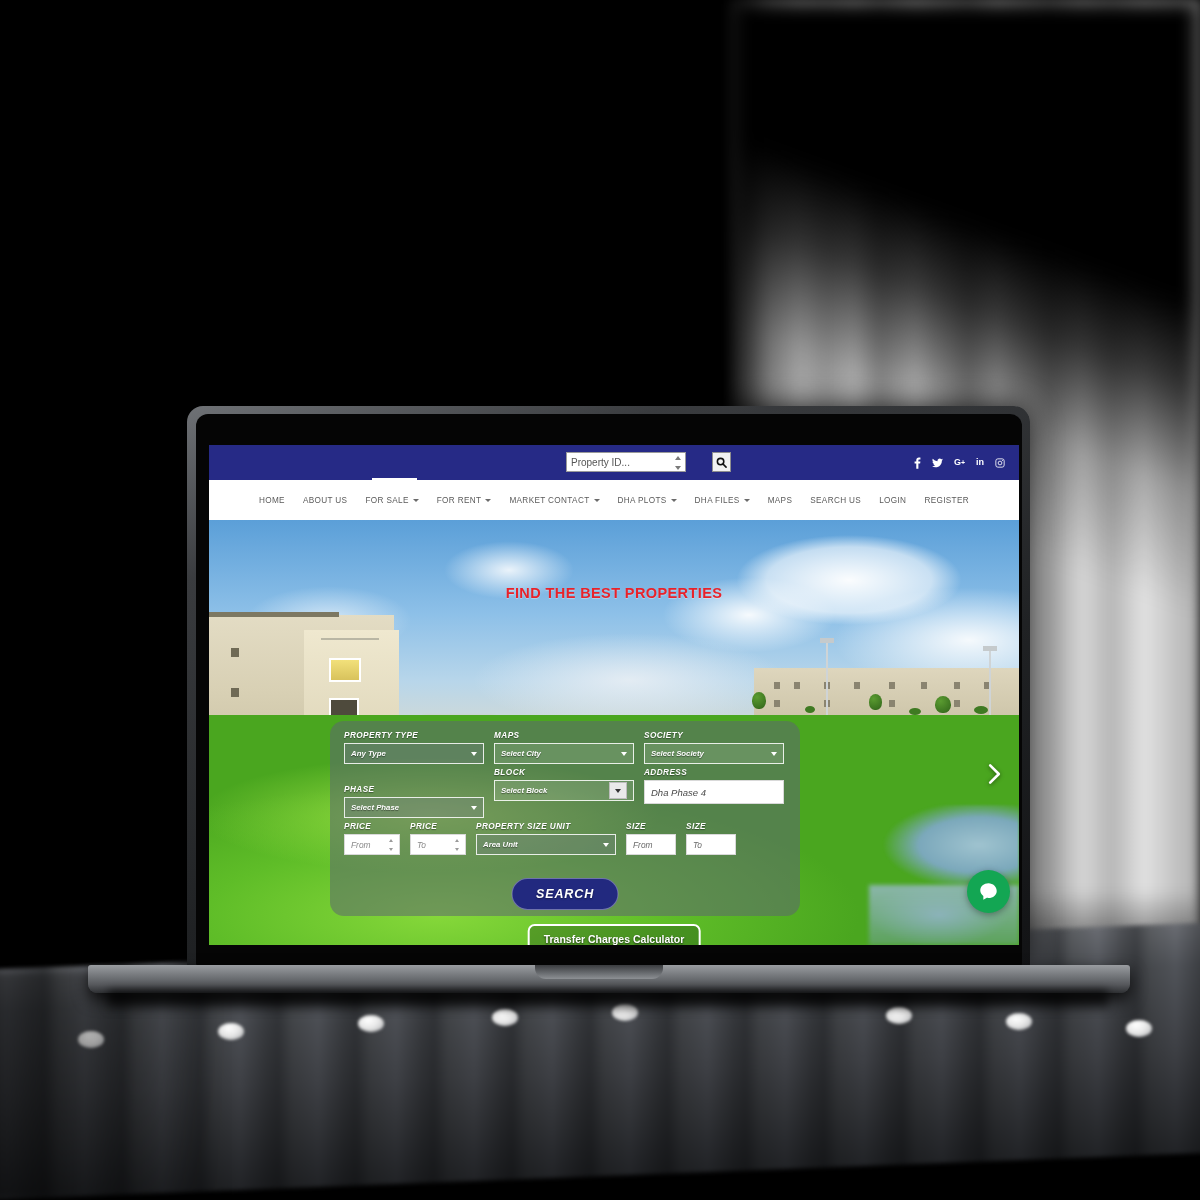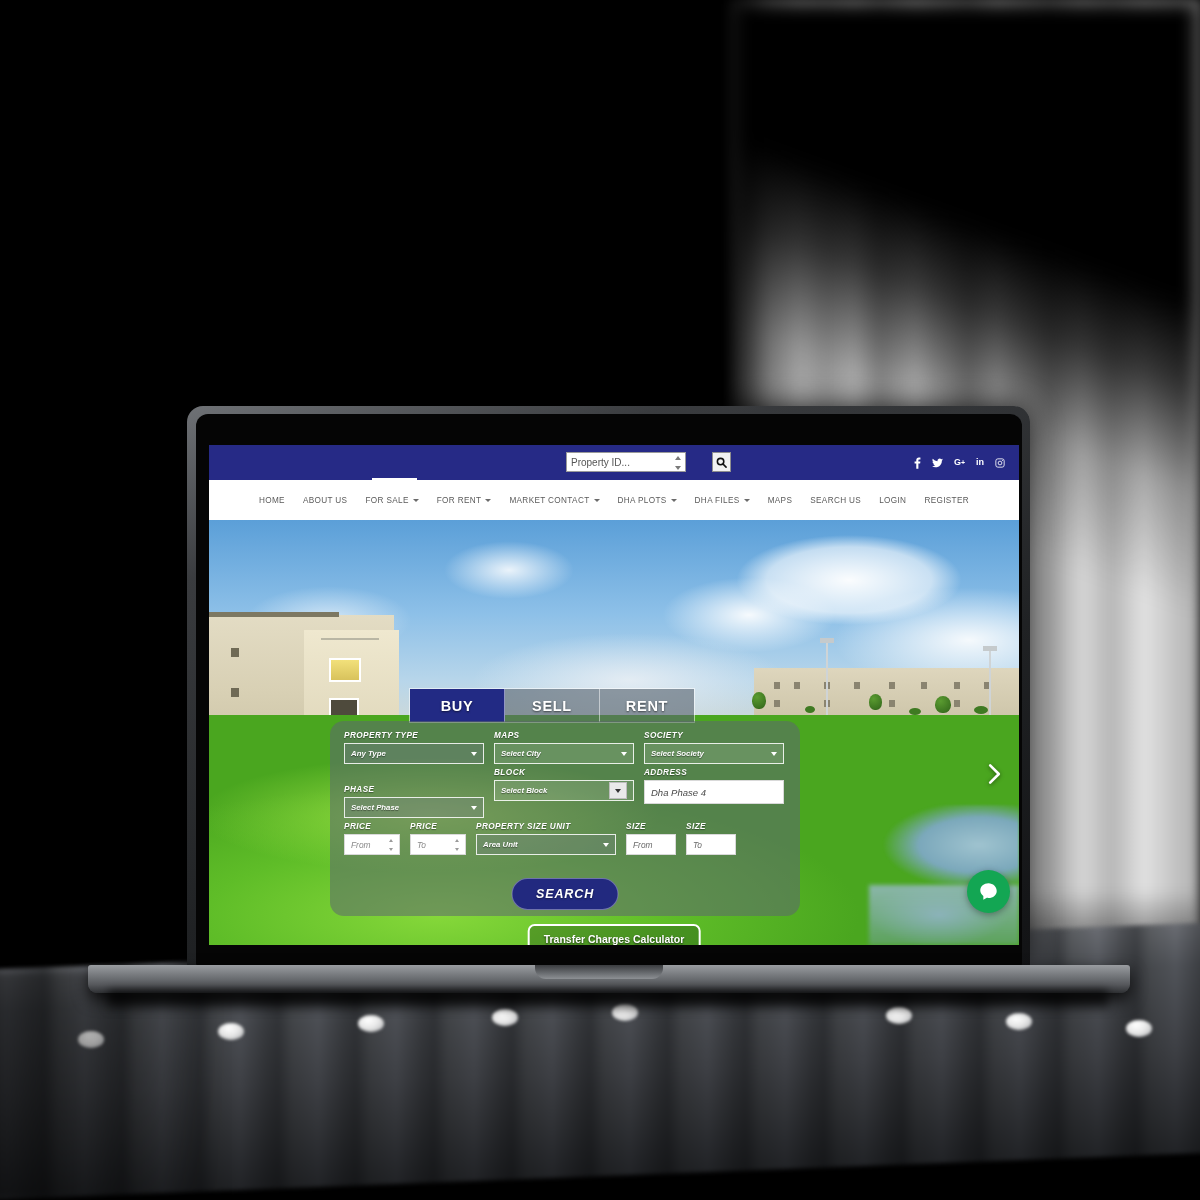--- a/index.html
+++ b/index.html
@@ -489,26 +489,22 @@
         <div class="shrub" style="left:596px;top:186px;width:10px;height:7px;"></div>
         <div class="shrub" style="left:700px;top:188px;width:12px;height:7px;"></div>
         <div class="shrub" style="left:765px;top:186px;width:14px;height:8px;"></div>
 
         <div class="path"></div>
         <div class="grass"></div>
         <div class="grass-light"></div>
         <div class="water"></div>
         <div class="water2"></div>
 
-
-        <div class="tabs">
-          <div class="tab active">BUY</div>
-          <div class="tab">SELL</div>
-          <div class="tab">RENT</div>
-        </div>
+        <div class="headline">FIND THE BEST PROPERTIES</div>
+
 
         <div class="panel">
 
           <div class="prow">
             <div class="field" style="width:140px;">
               <span class="fl">PROPERTY TYPE</span>
               <div class="sel">
                 <span>Any Type</span>
                   <i class="dd"></i>
               </div>

